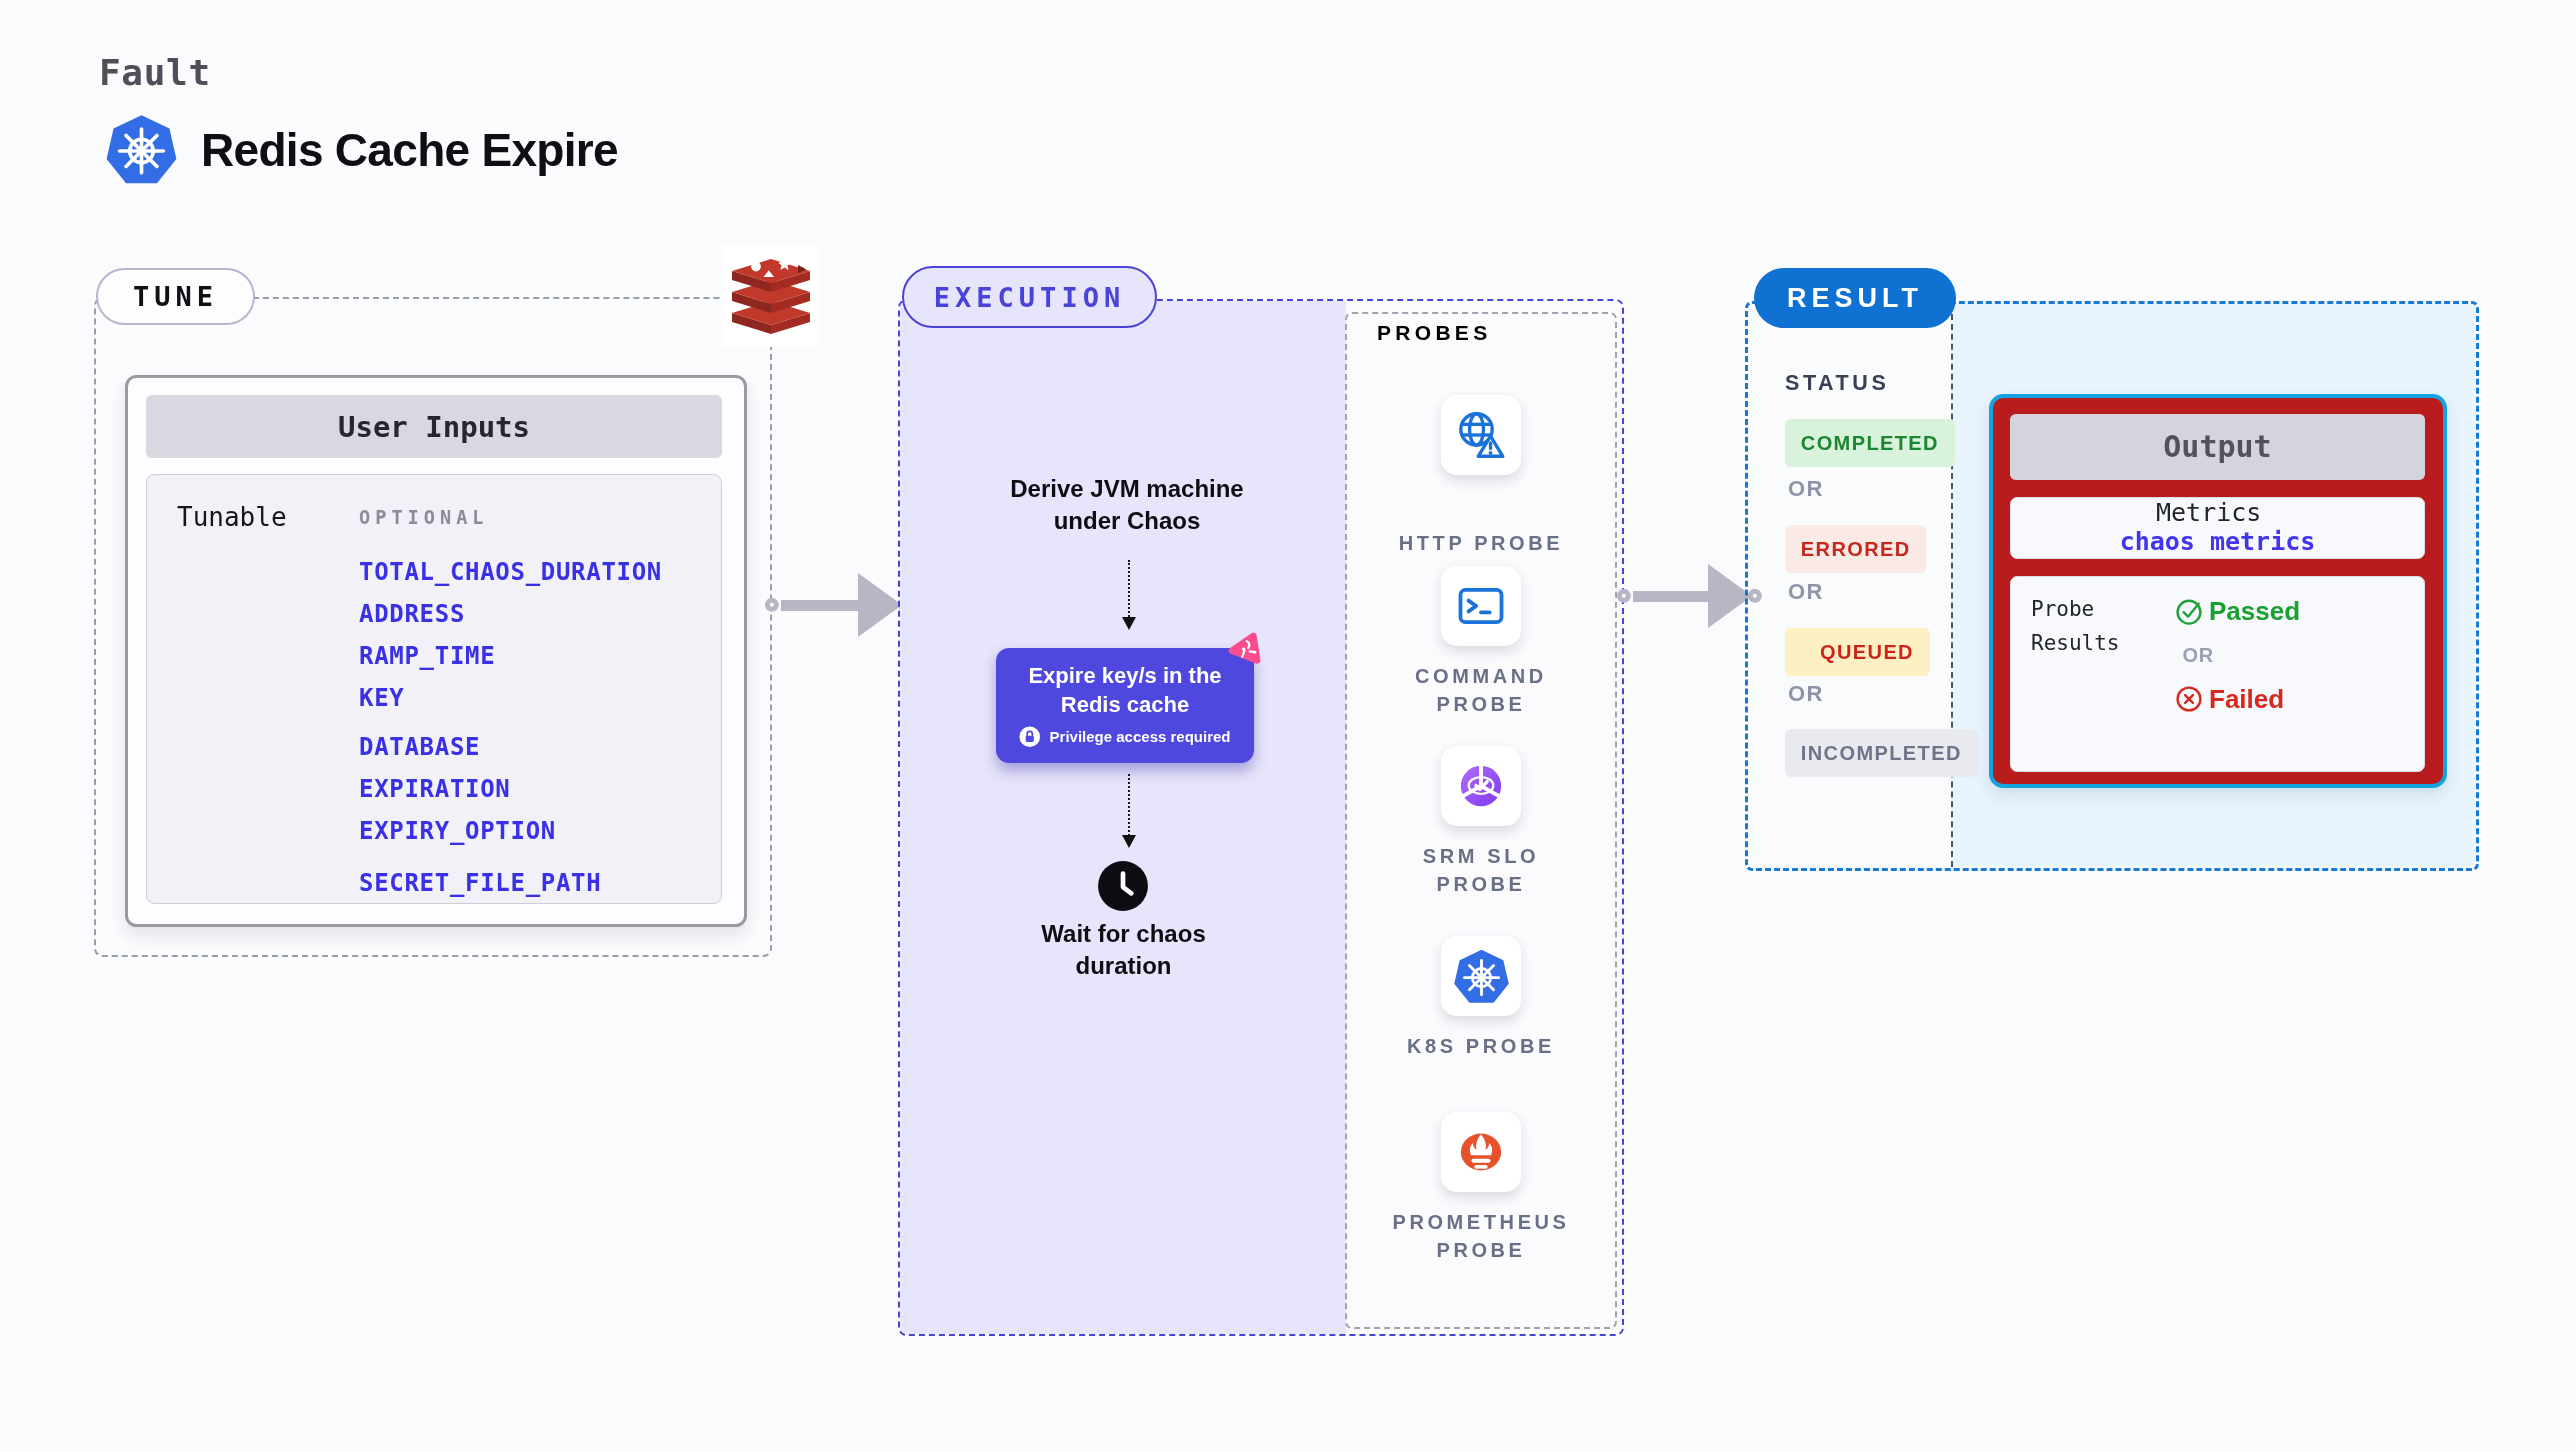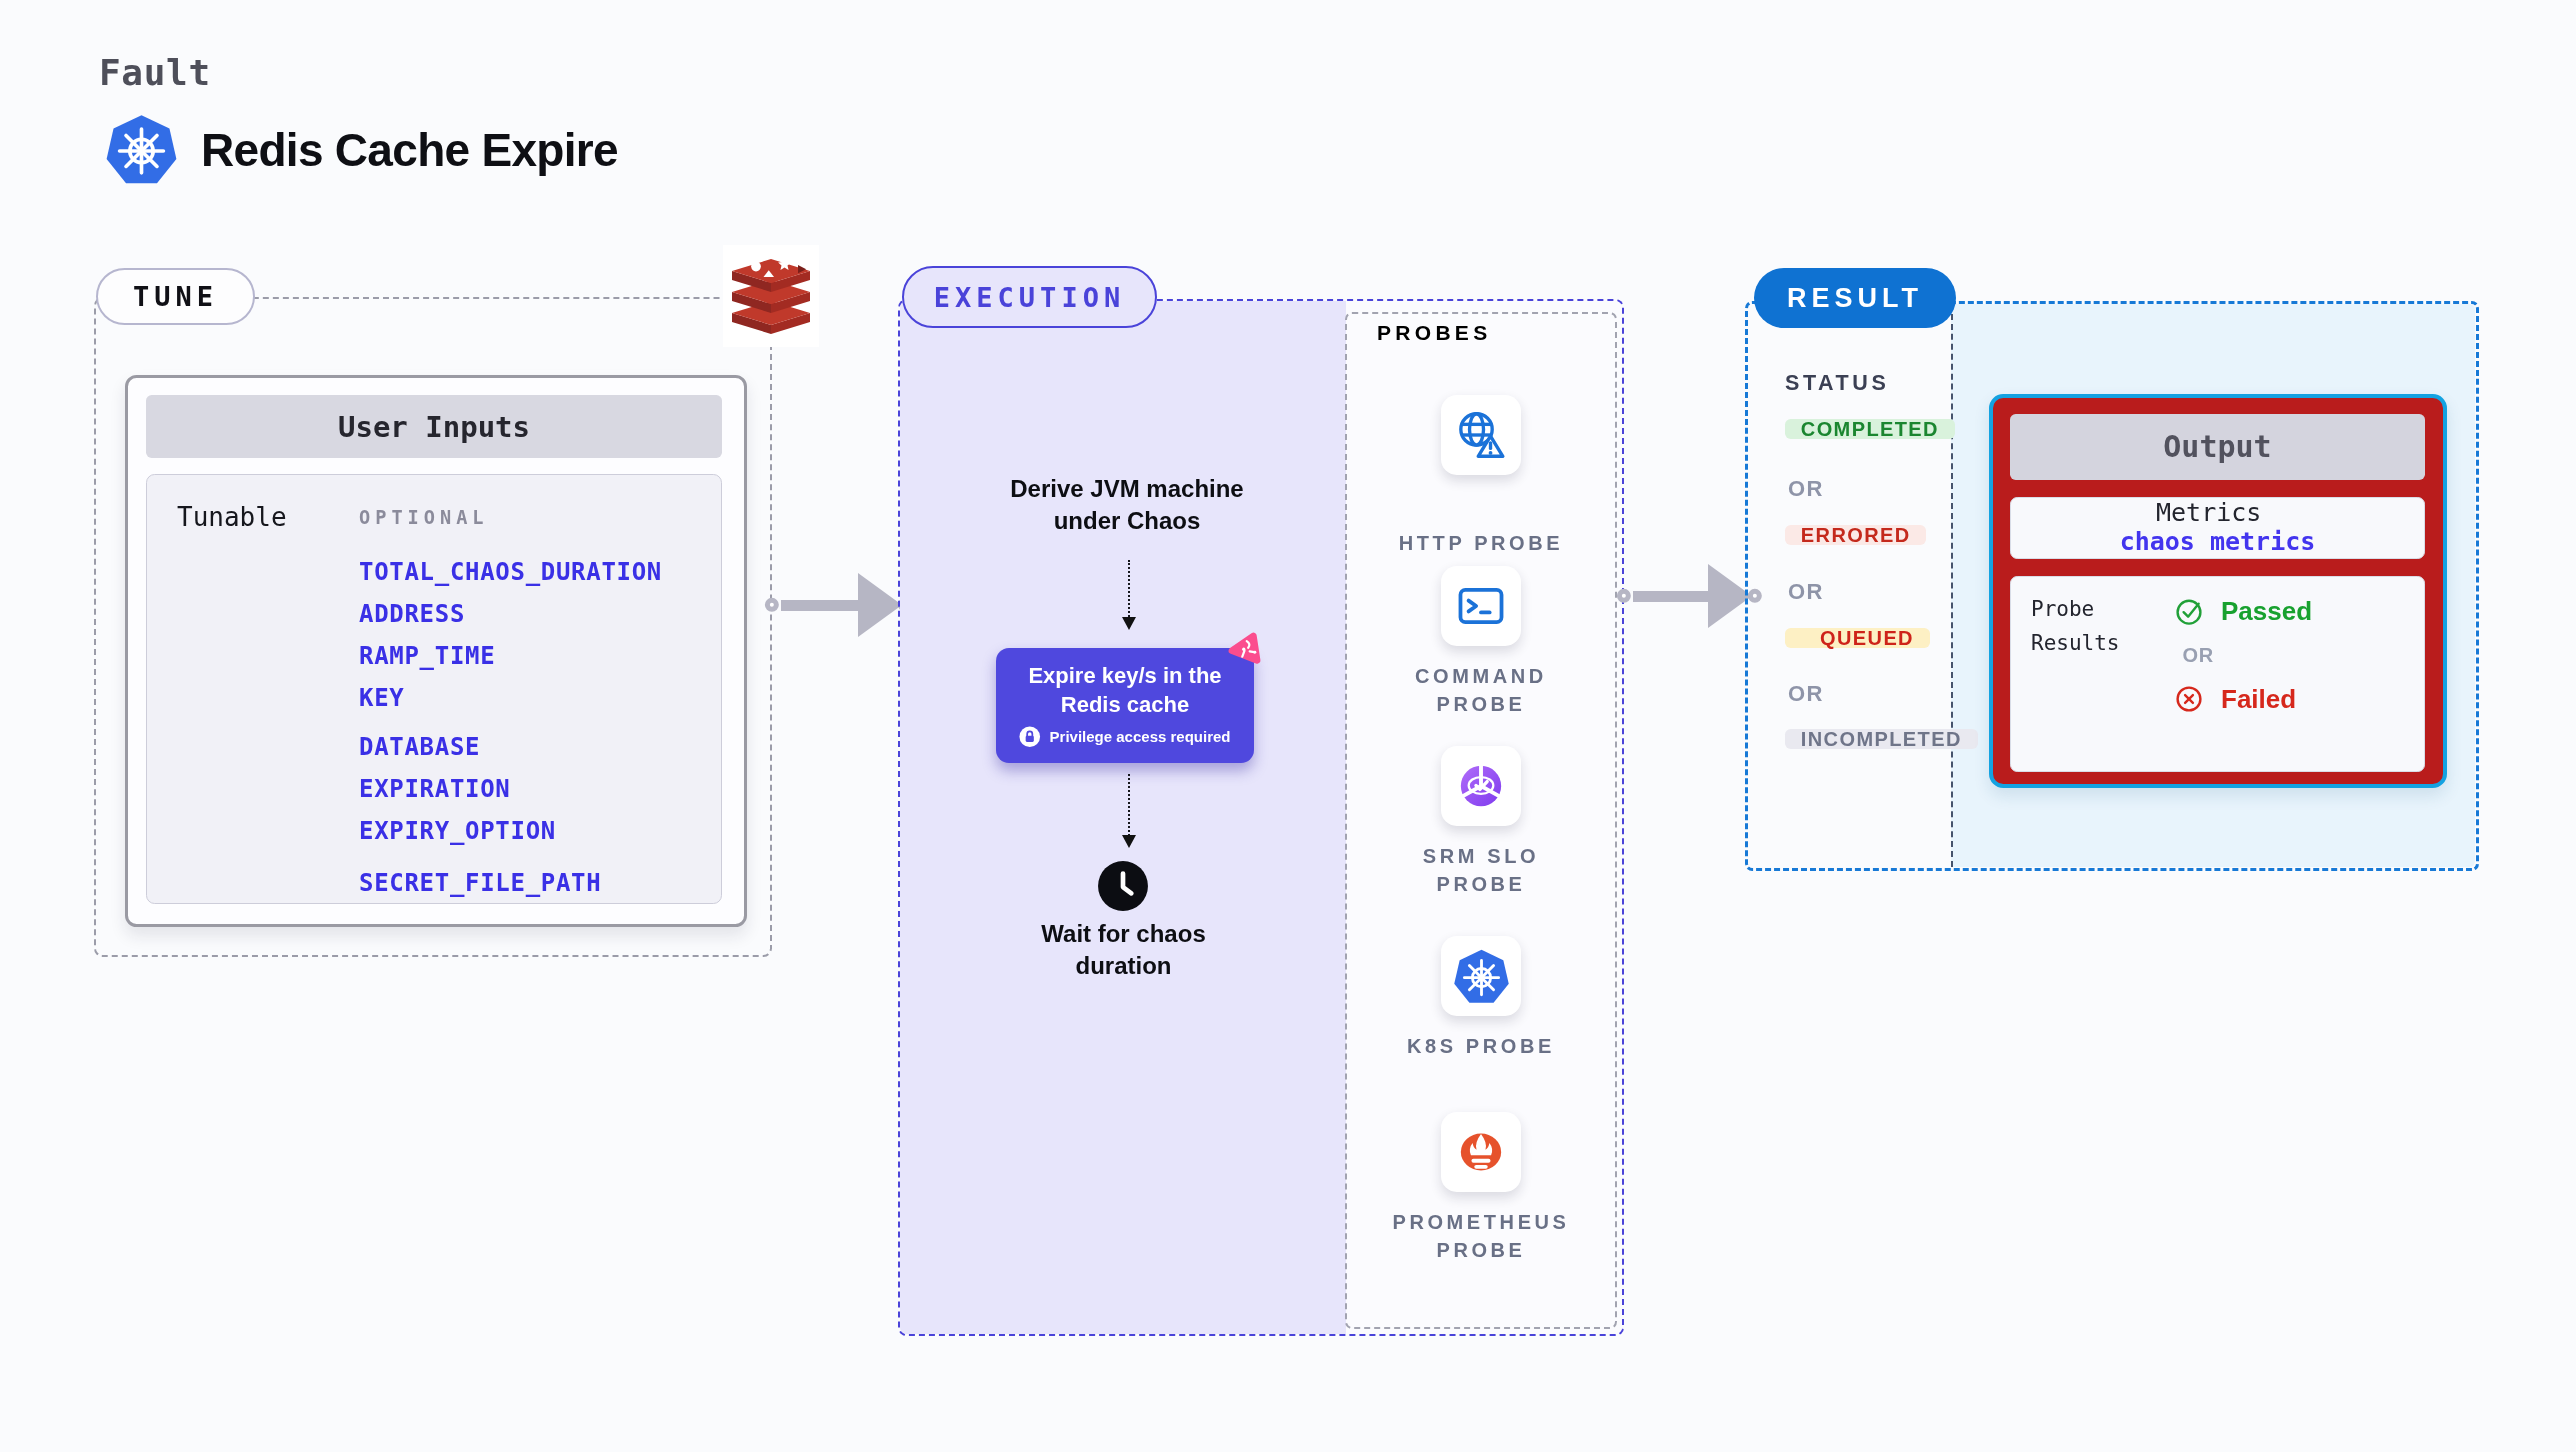--- a/index.html
+++ b/index.html
@@ -67,38 +67,38 @@
   .h-arrow .shaft{position:absolute; left:8.6px; right:46px; top:26.5px; height:11.5px; background:#b6b6c4;}
   .h-arrow .head{position:absolute; right:2.9px; top:0; width:0; height:0; border-top:32px solid transparent; border-bottom:32px solid transparent; border-left:44px solid #b6b6c4;}
   .h-arrow .node{position:absolute; top:32px; width:14.3px; height:14.3px; background:#fff; border:5px solid #b6b6c4; border-radius:50%; transform:translate(-50%,-50%);}
   .a1{left:772px; top:573px; width:133px;}
   .a2{left:1624px; top:564px; width:131px;}
 
   
   .result-rect{position:absolute; left:1745px; top:301px; width:734px; height:570px; border:3.6px dashed var(--result-blue); border-radius:7.2px;}
   .result-sub{position:absolute; left:1951px; top:304px; width:524px; height:563px; background:var(--lightblue); border-left:2.1px dashed #46536c; border-radius:0 5.7px 5.7px 0;}
   .status-label{position:absolute; left:1785px; top:371px; font-size:21.5px; font-weight:800; letter-spacing:3.6px; color:#3b4054;}
-  .status-badge{position:absolute; left:1785px; height:20px; display:inline-flex; align-items:center; padding:0 15.8px; border-radius:5.7px; font-size:20px; font-weight:800; letter-spacing:1.4px;}
+  .status-badge{position:absolute; left:1785px; height:48px; display:inline-flex; align-items:center; padding:0 15.8px; border-radius:5.7px; font-size:20px; font-weight:800; letter-spacing:1.4px;}
   .st-completed{top:419px; background:#d9f2dc; color:#1b8630;}
   .st-errored{top:525px; background:#fbe9e6; color:#c4291c;}
   .st-queued{top:628px; background:#fdf0c4; color:#ce231a;padding-left:35px;}
   .st-incompleted{top:729px; background:#e9e9f0; color:#6f7589;}
   .or-txt{position:absolute; left:1788px; font-size:22px; font-weight:700; color:#8e94a8; letter-spacing:1.4px;}
   .or1{top:476px;} .or2{top:579px;} .or3{top:681px;}
 
   .output-card{position:absolute; left:1989px; top:394px; width:458px; height:394px; background:#b91c1c; border:4.3px solid var(--cyan); border-radius:14.3px; box-shadow:0 7.2px 15.8px rgba(20,80,120,.12);}
   .output-header{position:absolute; left:17px; top:15.8px; width:415px; height:66px; background:#d4d4de; border-radius:5.7px; display:flex; align-items:center; justify-content:center; font-size:30px; font-weight:600; color:#52525e;}
   .row-box{position:absolute; left:17px; width:415px; background:#f8f9fc; border:1.4px solid #d9dde7; border-radius:7.2px;flex-direction:column;}
   .metrics-row{top:99px; height:62px; display:flex; align-items:center;}
   .metrics-label{font-size:25px; color:#23252e; margin-left:20px; width:143px;}
   .metrics-value{font-size:25px; font-weight:600; color:#4335ee;}
   .proberes-row{top:178px; height:196px;}
   .proberes-label{position:absolute; left:20px; top:15px; width:129px; font-size:21px; line-height:34px; color:#23252e;}
   .pr-col{position:absolute; left:163px; top:18.6px; display:flex; flex-direction:column;}
-  .pr-line{display:flex; align-items:center; gap:17px;}
+  .pr-line{display:flex; align-items:center; gap:5px;}
   .pr-passed{font-size:26px; font-weight:700; color:#18a12f;}
   .pr-failed{font-size:26px; font-weight:700; color:#d6281c;}
   .pr-or{font-size:20px; font-weight:700; color:#99a0b2; margin:17px 0 17px 8.6px; letter-spacing:0.7px;}
   svg{display:block;}
 </style>
 </head>
 <body>
 
 <div class="stage">
 

